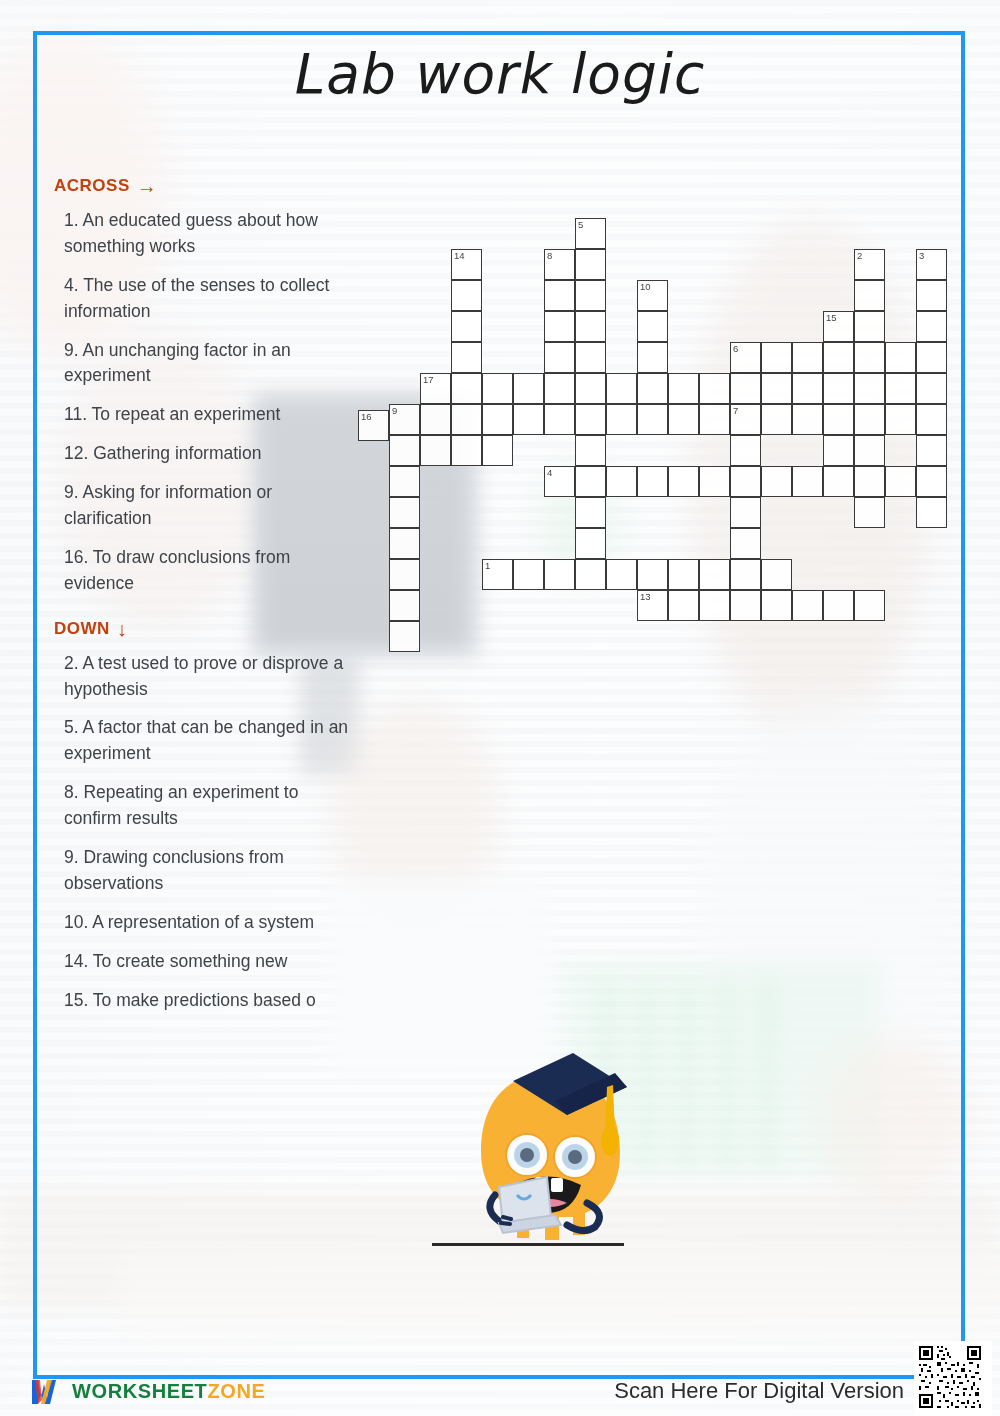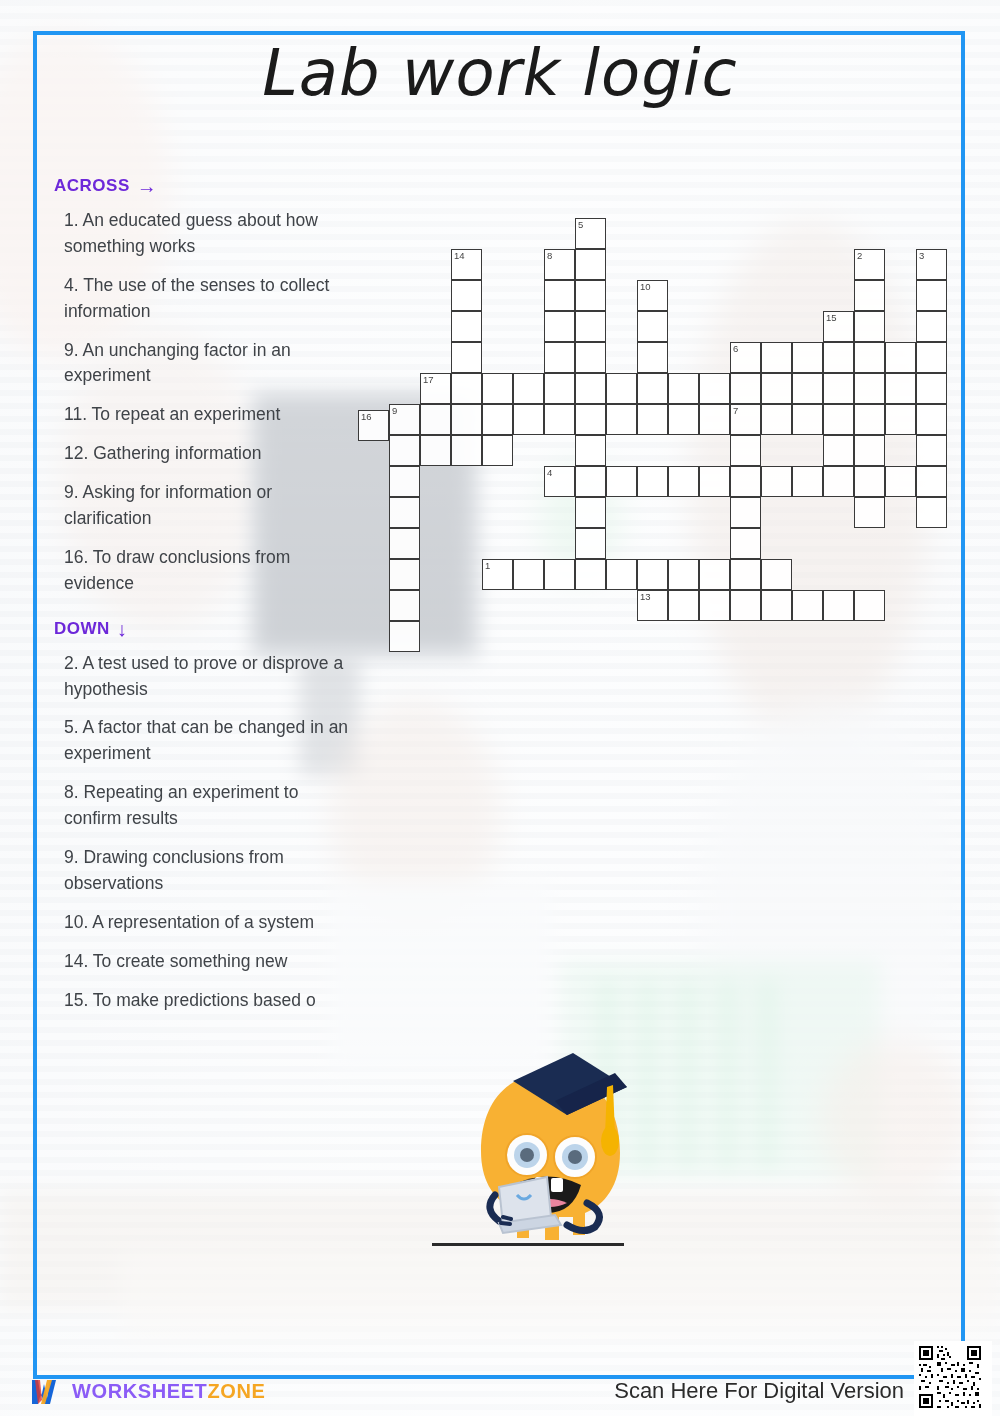--- a/index.html
+++ b/index.html
@@ -29,33 +29,33 @@
     position:absolute;inset:0;
     background:linear-gradient(to bottom, rgba(255,255,255,.80), rgba(255,255,255,.74) 45%, rgba(255,255,255,.80));
   }
   
   .page-border{
     position:absolute;left:33px;top:31px;width:932px;height:1348px;
     border:4px solid #2196f3;box-sizing:border-box;pointer-events:none;
   }
   
   .title{
-    position:absolute;left:0;top:36px;width:1000px;text-align:center;
+    position:absolute;left:0;top:42px;width:1000px;text-align:center;
     font-family:"DejaVu Sans", sans-serif;
     font-style:italic;
-    font-size:64px;letter-spacing:1px;color:#1b1b1b;
+    font-size:55px;letter-spacing:1px;color:#1b1b1b;
     font-weight:400;
   }
   
   .clues{
     position:absolute;left:54px;top:176px;width:300px;
     color:#3c4043;
   }
   .section-head{
-    font-size:17px;font-weight:bold;color:#6d28d9;letter-spacing:.5px;
+    font-size:17px;font-weight:bold;color:#c2410c;letter-spacing:.5px;
     margin:0 0 12px 0;display:flex;align-items:center;gap:7px;
   }
   .section-head .arrow{font-size:20px;font-weight:400;line-height:1;}
   .clue{
     font-size:17.5px;line-height:1.48;margin:0 0 13px 0;padding-left:10px;
     color:#3f4348;
   }
   .down-head{margin-top:22px;}
   
   #grid{position:absolute;left:0;top:0;width:1000px;height:1416px;pointer-events:none;}
@@ -67,21 +67,21 @@
     position:absolute;left:2px;top:0px;font-size:9.5px;line-height:11px;
     color:#444;font-family:"Liberation Sans",sans-serif;
   }
   
   .mascot{position:absolute;left:455px;top:1045px;width:190px;height:205px;}
   .answer-line{
     position:absolute;left:432px;top:1243px;width:192px;height:3px;background:#2b2b2b;
   }
   .logo{position:absolute;left:28px;top:1374px;display:flex;align-items:center;gap:10px;}
   .logo-text{font-size:20px;font-weight:bold;letter-spacing:.6px;}
-  .logo-text .w{color:#8b5cf6;}
+  .logo-text .w{color:#15803d;}
   .logo-text .z{color:#f5a623;}
   .scan-text{
     position:absolute;right:96px;top:1378px;font-size:22px;color:#2b2b2b;
     font-family:"Liberation Sans",sans-serif;
   }
   .qr{
     position:absolute;right:8px;top:1341px;width:72px;height:72px;background:#fff;padding:3px;
   }
 </style>
 </head>

